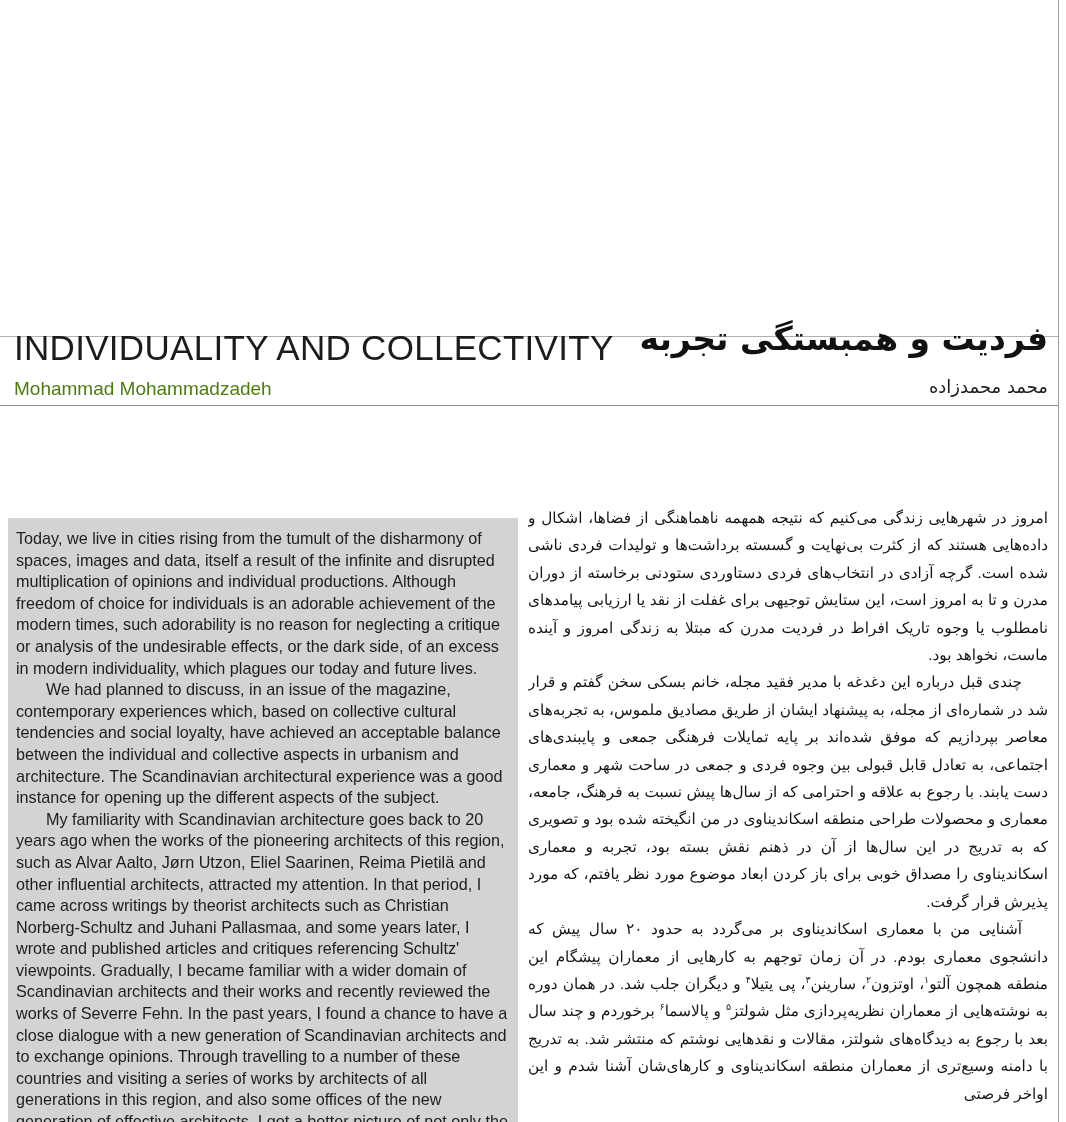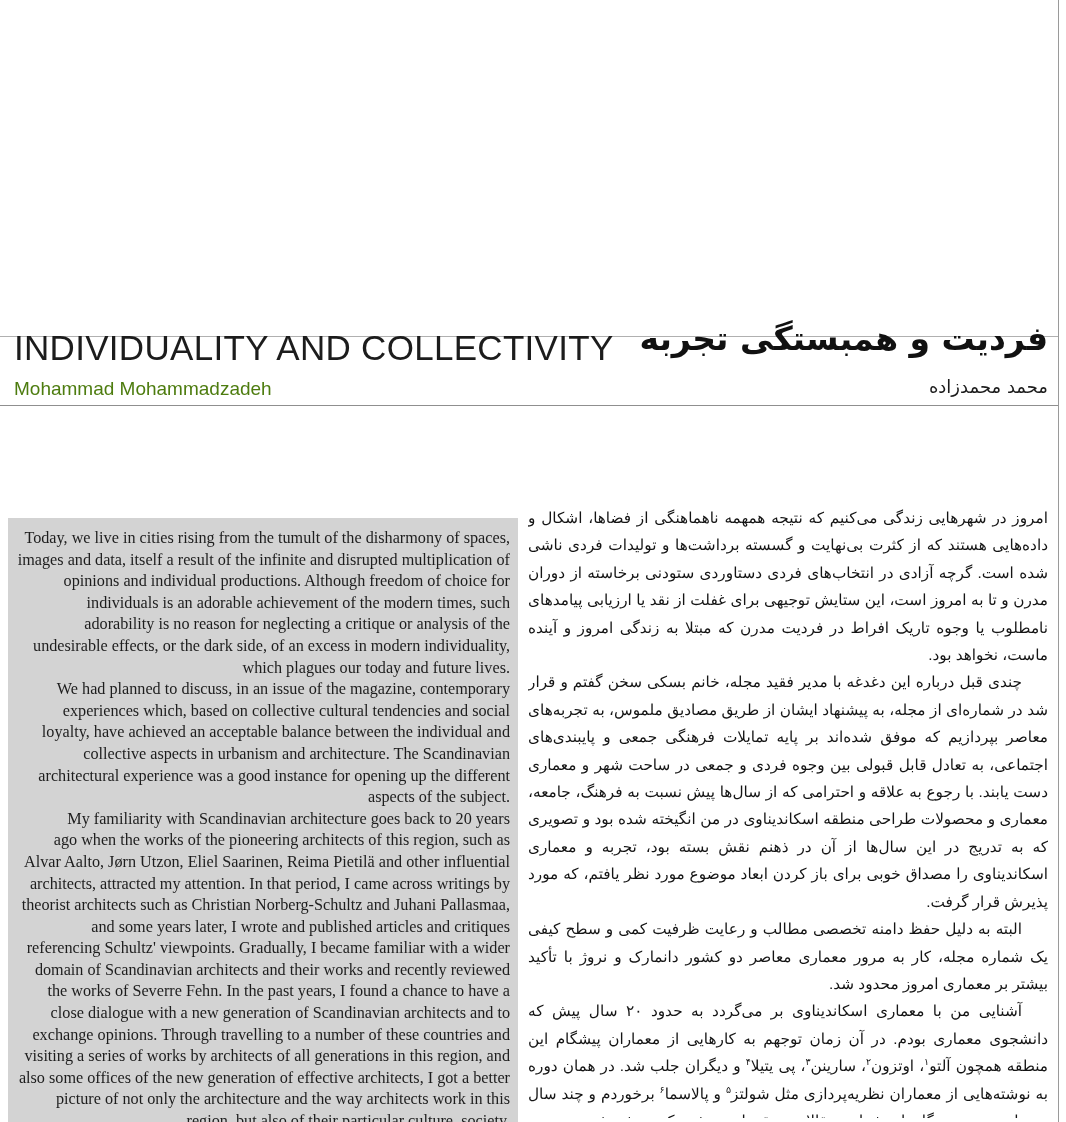--- a/index.html
+++ b/index.html
@@ -101,22 +101,21 @@
     background: #d3d3d3;
     box-sizing: border-box;
     padding: 10px 8px 0 8px;
     overflow: hidden;
   }
   .col-en p {
     margin: 0;
     font-size: 16.2px;
     line-height: 21.6px;
     color: #1d1d1d;
-    text-align: right;
-    font-family: Liberation Serif, serif;
+    text-align: left;
   }
   .col-en p + p {
     text-indent: 30px;
   }
 
   
   .col-fa {
     position: absolute;
     right: 18px;
     top: 504px;
@@ -156,15 +155,14 @@
 
 <div class="col-en">
   <p>Today, we live in cities rising from the tumult of the disharmony of spaces, images and data, itself a result of the infinite and disrupted multiplication of opinions and individual productions. Although freedom of choice for individuals is an adorable achievement of the modern times, such adorability is no reason for neglecting a critique or analysis of the undesirable effects, or the dark side, of an excess in modern individuality, which plagues our today and future lives.</p>
   <p>We had planned to discuss, in an issue of the magazine, contemporary experiences which, based on collective cultural tendencies and social loyalty, have achieved an acceptable balance between the individual and collective aspects in urbanism and architecture. The Scandinavian architectural experience was a good instance for opening up the different aspects of the subject.</p>
   <p>My familiarity with Scandinavian architecture goes back to 20 years ago when the works of the pioneering architects of this region, such as Alvar Aalto, Jørn Utzon, Eliel Saarinen, Reima Pietilä and other influential architects, attracted my attention. In that period, I came across writings by theorist architects such as Christian Norberg-Schultz and Juhani Pallasmaa, and some years later, I wrote and published articles and critiques referencing Schultz' viewpoints. Gradually, I became familiar with a wider domain of Scandinavian architects and their works and recently reviewed the works of Severre Fehn. In the past years, I found a chance to have a close dialogue with a new generation of Scandinavian architects and to exchange opinions. Through travelling to a number of these countries and visiting a series of works by architects of all generations in this region, and also some offices of the new generation of effective architects, I got a better picture of not only the architecture and the way architects work in this region, but also of their particular culture, society,</p>
 </div>
 
 <div class="col-fa">
   <p>امروز در شهرهایی زندگی می‌کنیم که نتیجه همهمه ناهماهنگی از فضاها، اشکال و داده‌هایی هستند که از کثرت بی‌نهایت و گسسته برداشت‌ها و تولیدات فردی ناشی شده است. گرچه آزادی در انتخاب‌های فردی دستاوردی ستودنی برخاسته از دوران مدرن و تا به امروز است، این ستایش توجیهی برای غفلت از نقد یا ارزیابی پیامدهای نامطلوب یا وجوه تاریک افراط در فردیت مدرن که مبتلا به زندگی امروز و آینده ماست، نخواهد بود.</p>
   <p>چندی قبل درباره این دغدغه با مدیر فقید مجله، خانم بسکی سخن گفتم و قرار شد در شماره‌ای از مجله، به پیشنهاد ایشان از طریق مصادیق ملموس، به تجربه‌های معاصر بپردازیم که موفق شده‌اند بر پایه تمایلات فرهنگی جمعی و پایبندی‌های اجتماعی، به تعادل قابل قبولی بین وجوه فردی و جمعی در ساحت شهر و معماری دست یابند. با رجوع به علاقه و احترامی که از سال‌ها پیش نسبت به فرهنگ، جامعه، معماری و محصولات طراحی منطقه اسکاندیناوی در من انگیخته شده بود و تصویری که به تدریج در این سال‌ها از آن در ذهنم نقش بسته بود، تجربه و معماری اسکاندیناوی را مصداق خوبی برای باز کردن ابعاد موضوع مورد نظر یافتم، که مورد پذیرش قرار گرفت.</p>
-  <p>البته به دلیل حفظ دامنه تخصصی مطالب و رعایت ظرفیت کمی و سطح کیفی یک شماره مجله، کار به مرور معماری معاصر دو کشور دانمارک و نروژ با تأکید بیشتر بر معماری امروز محدود شد.</p>
   <p>آشنایی من با معماری اسکاندیناوی بر می‌گردد به حدود ۲۰ سال پیش که دانشجوی معماری بودم. در آن زمان توجهم به کارهایی از معماران پیشگام این منطقه همچون آلتو<sup>۱</sup>، اوتزون<sup>۲</sup>، سارینن<sup>۳</sup>، پی یتیلا<sup>۴</sup> و دیگران جلب شد. در همان دوره به نوشته‌هایی از معماران نظریه‌پردازی مثل شولتز<sup>۵</sup> و پالاسما<sup>۶</sup> برخوردم و چند سال بعد با رجوع به دیدگاه‌های شولتز، مقالات و نقدهایی نوشتم که منتشر شد. به تدریج با دامنه وسیع‌تری از معماران منطقه اسکاندیناوی و کارهای‌شان آشنا شدم و این اواخر فرصتی</p>
 </div>
 
 </body></html>

